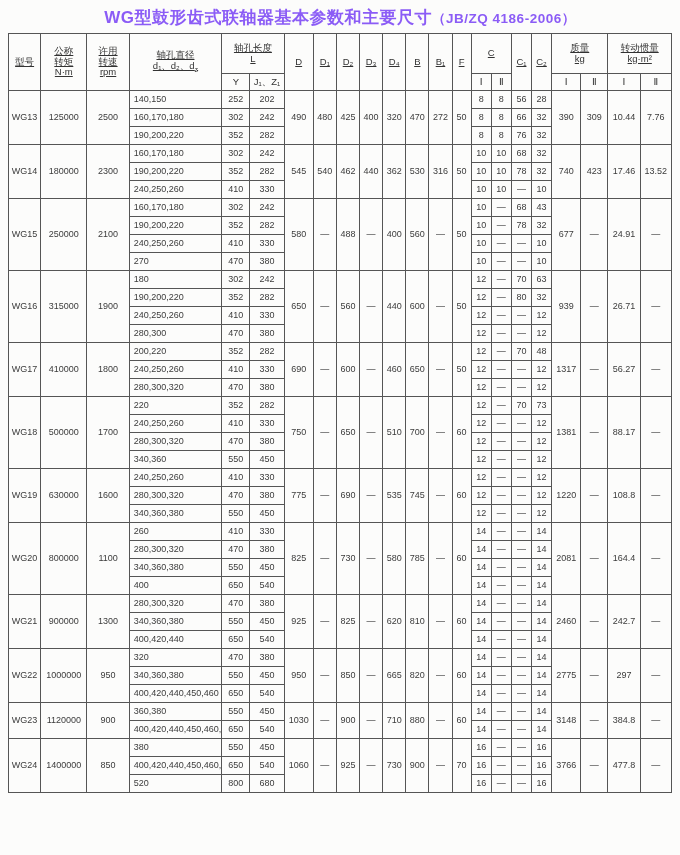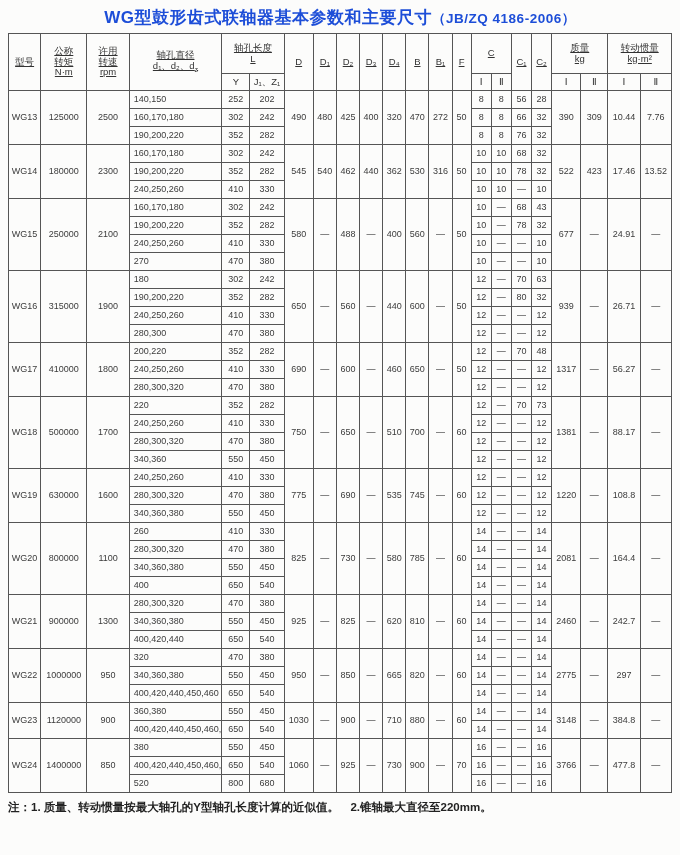--- a/index.html
+++ b/index.html
@@ -5,21 +5,21 @@
   html,body{margin:0;padding:0;}
   body{
     width:680px;height:855px;
     background:#fcfcfb;
     font-family:"Liberation Sans","DejaVu Sans",sans-serif;
     color:#3b3b3b;
   }
   .title{
     text-align:center;
     font-weight:bold;
-    color:#1d4ed8;
+    color:#8b5cf6;
     font-size:17px;
     padding:6px 0 4px 0;
     letter-spacing:0.5px;
   }
   .title .suffix{font-size:13.5px;font-weight:bold;}
   table{
     border-collapse:collapse;
     table-layout:fixed;
     width:664px;
     margin:0 auto;
@@ -175,21 +175,21 @@
         <td rowspan="3">462</td>
         <td rowspan="3">440</td>
         <td rowspan="3">362</td>
         <td rowspan="3">530</td>
         <td rowspan="3">316</td>
         <td rowspan="3">50</td>
         <td>10</td>
         <td>10</td>
         <td>68</td>
         <td>32</td>
-        <td rowspan="3">522</td>
+        <td rowspan="3">740</td>
         <td rowspan="3">423</td>
         <td rowspan="3">17.46</td>
         <td rowspan="3">13.52</td>
       </tr>
       <tr>
         <td class="left">190,200,220</td>
         <td>352</td>
         <td>282</td>
         <td>10</td>
         <td>10</td>
@@ -649,14 +649,13 @@
         <td>680</td>
         <td>16</td>
         <td>—</td>
         <td>—</td>
         <td>16</td>
       </tr>
     </tbody>
 </table>
 
 <div class="notes">
-  <div class="l1">注：1. 质量、转动惯量按最大轴孔的Y型轴孔长度计算的近似值。　2.锥轴最大直径至220mm。</div>
 </div>
 
 </body></html>

